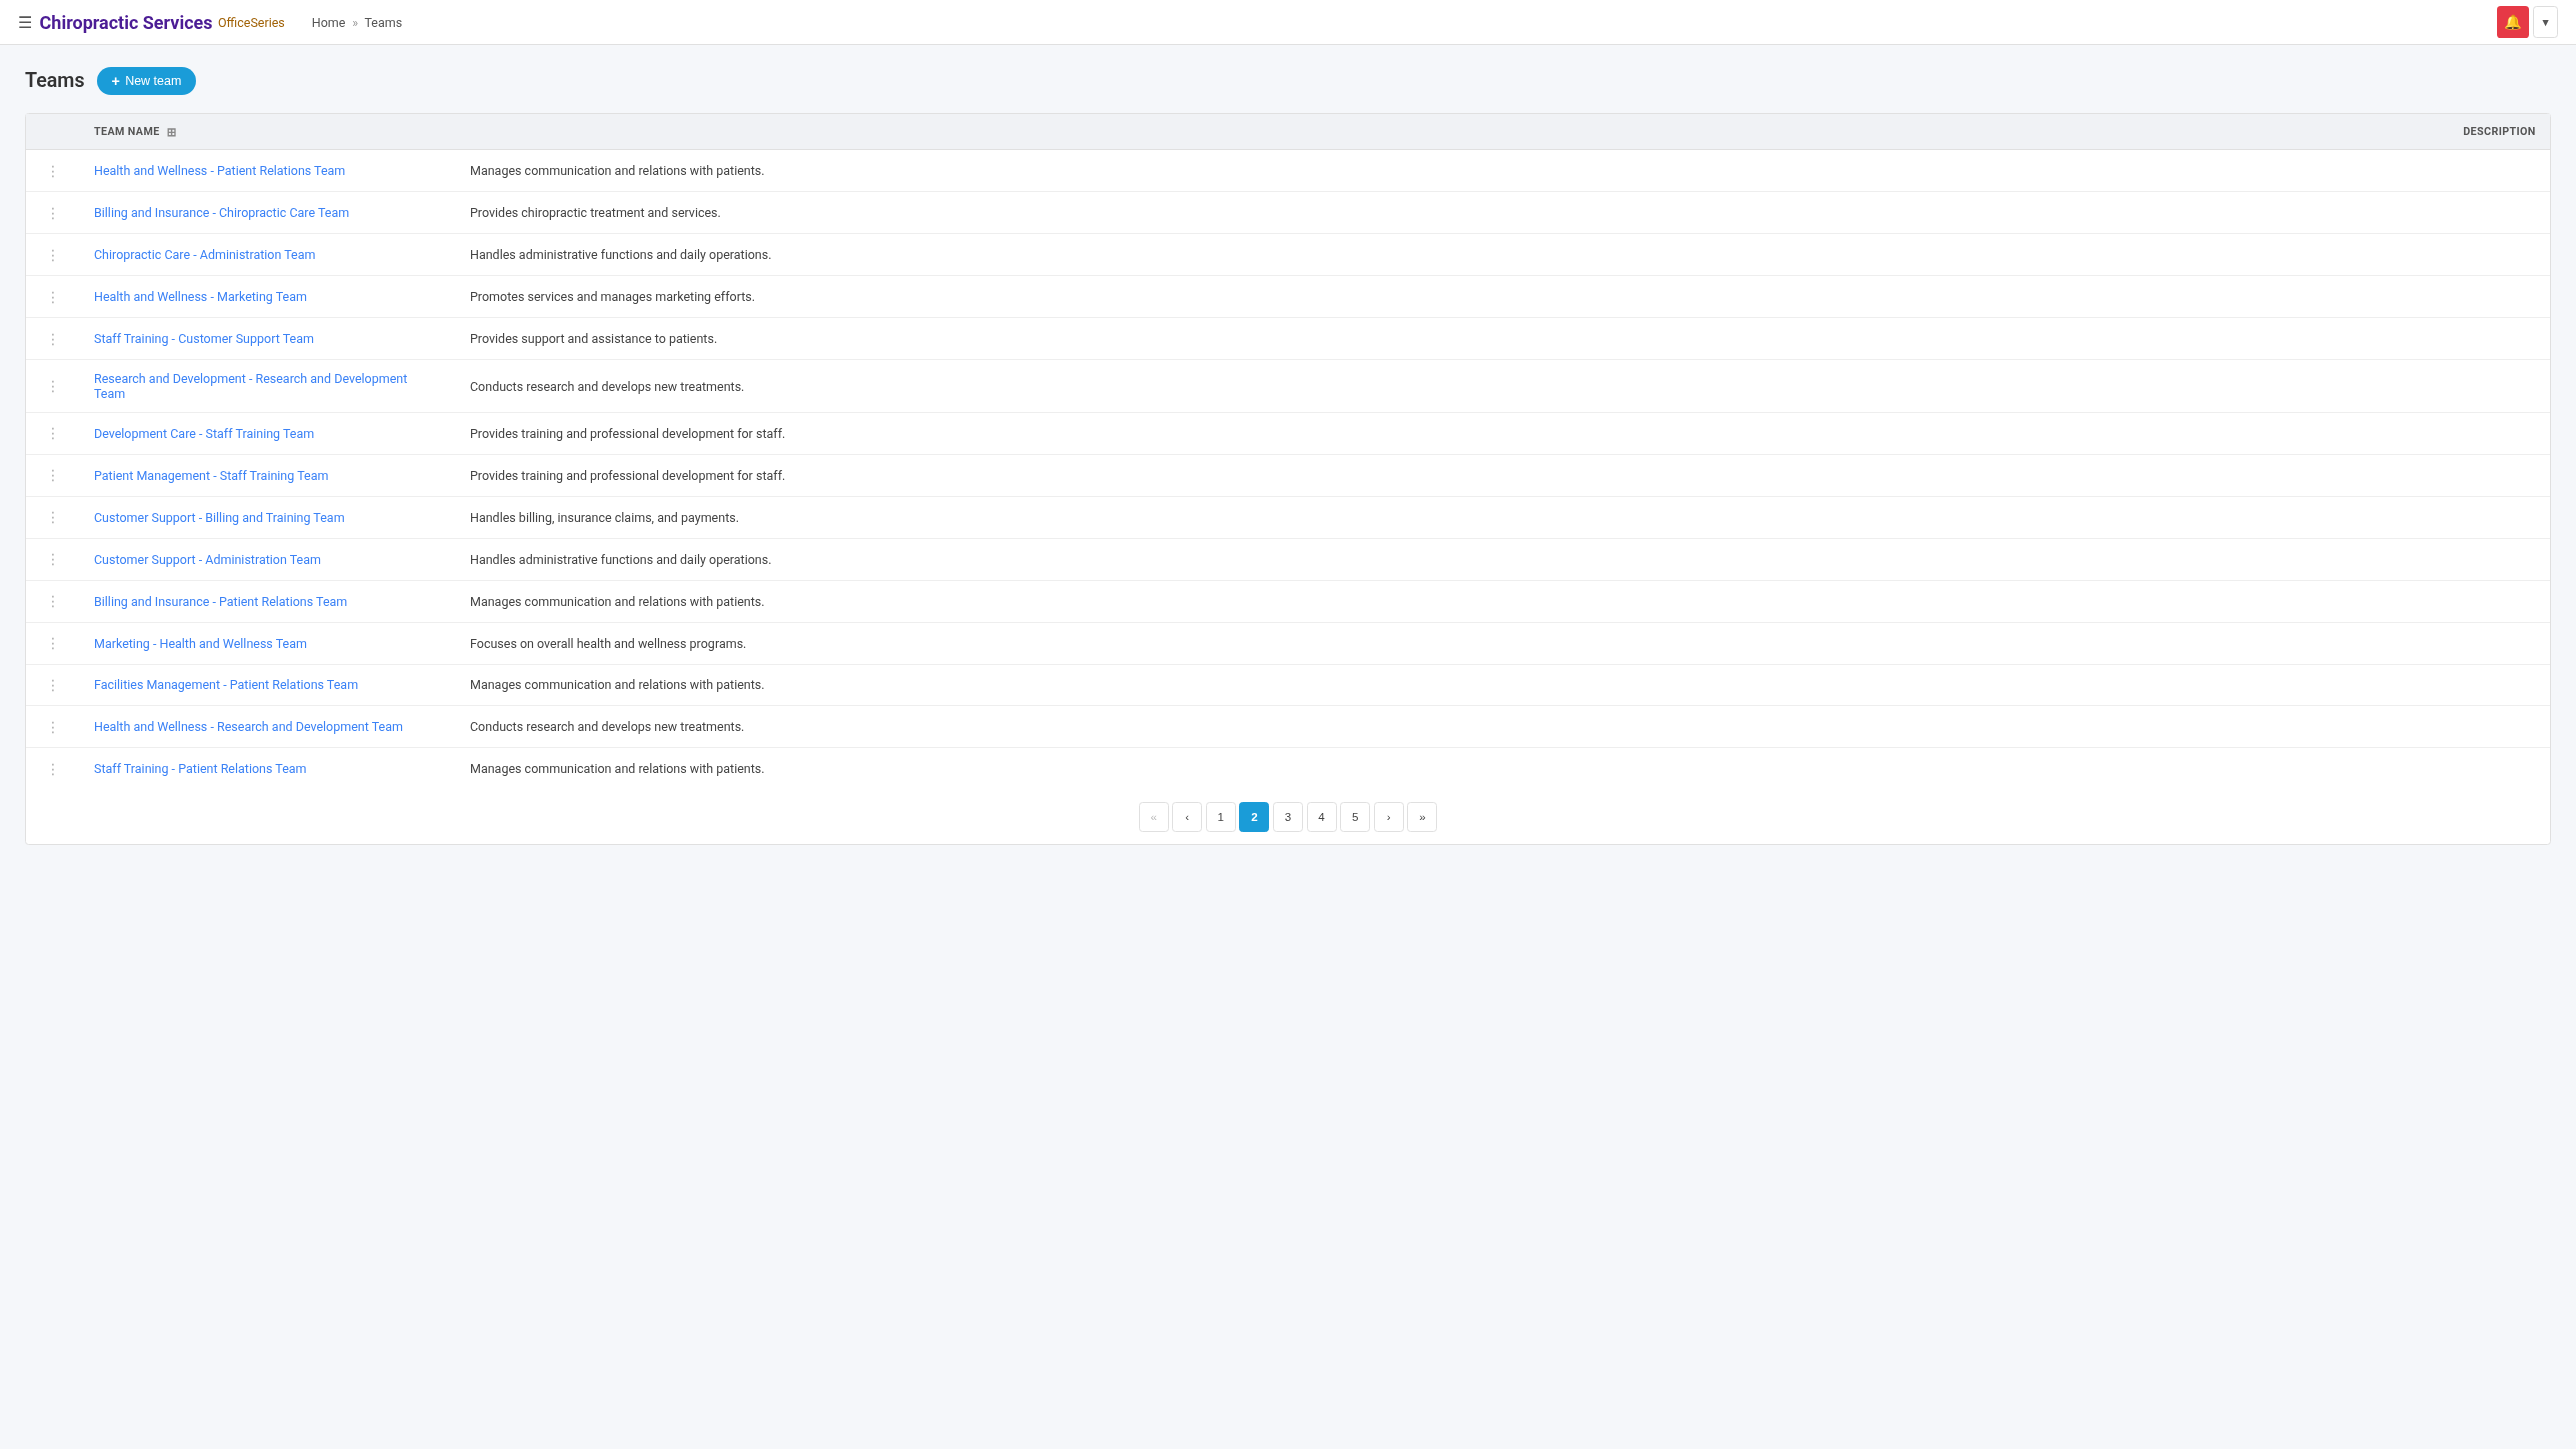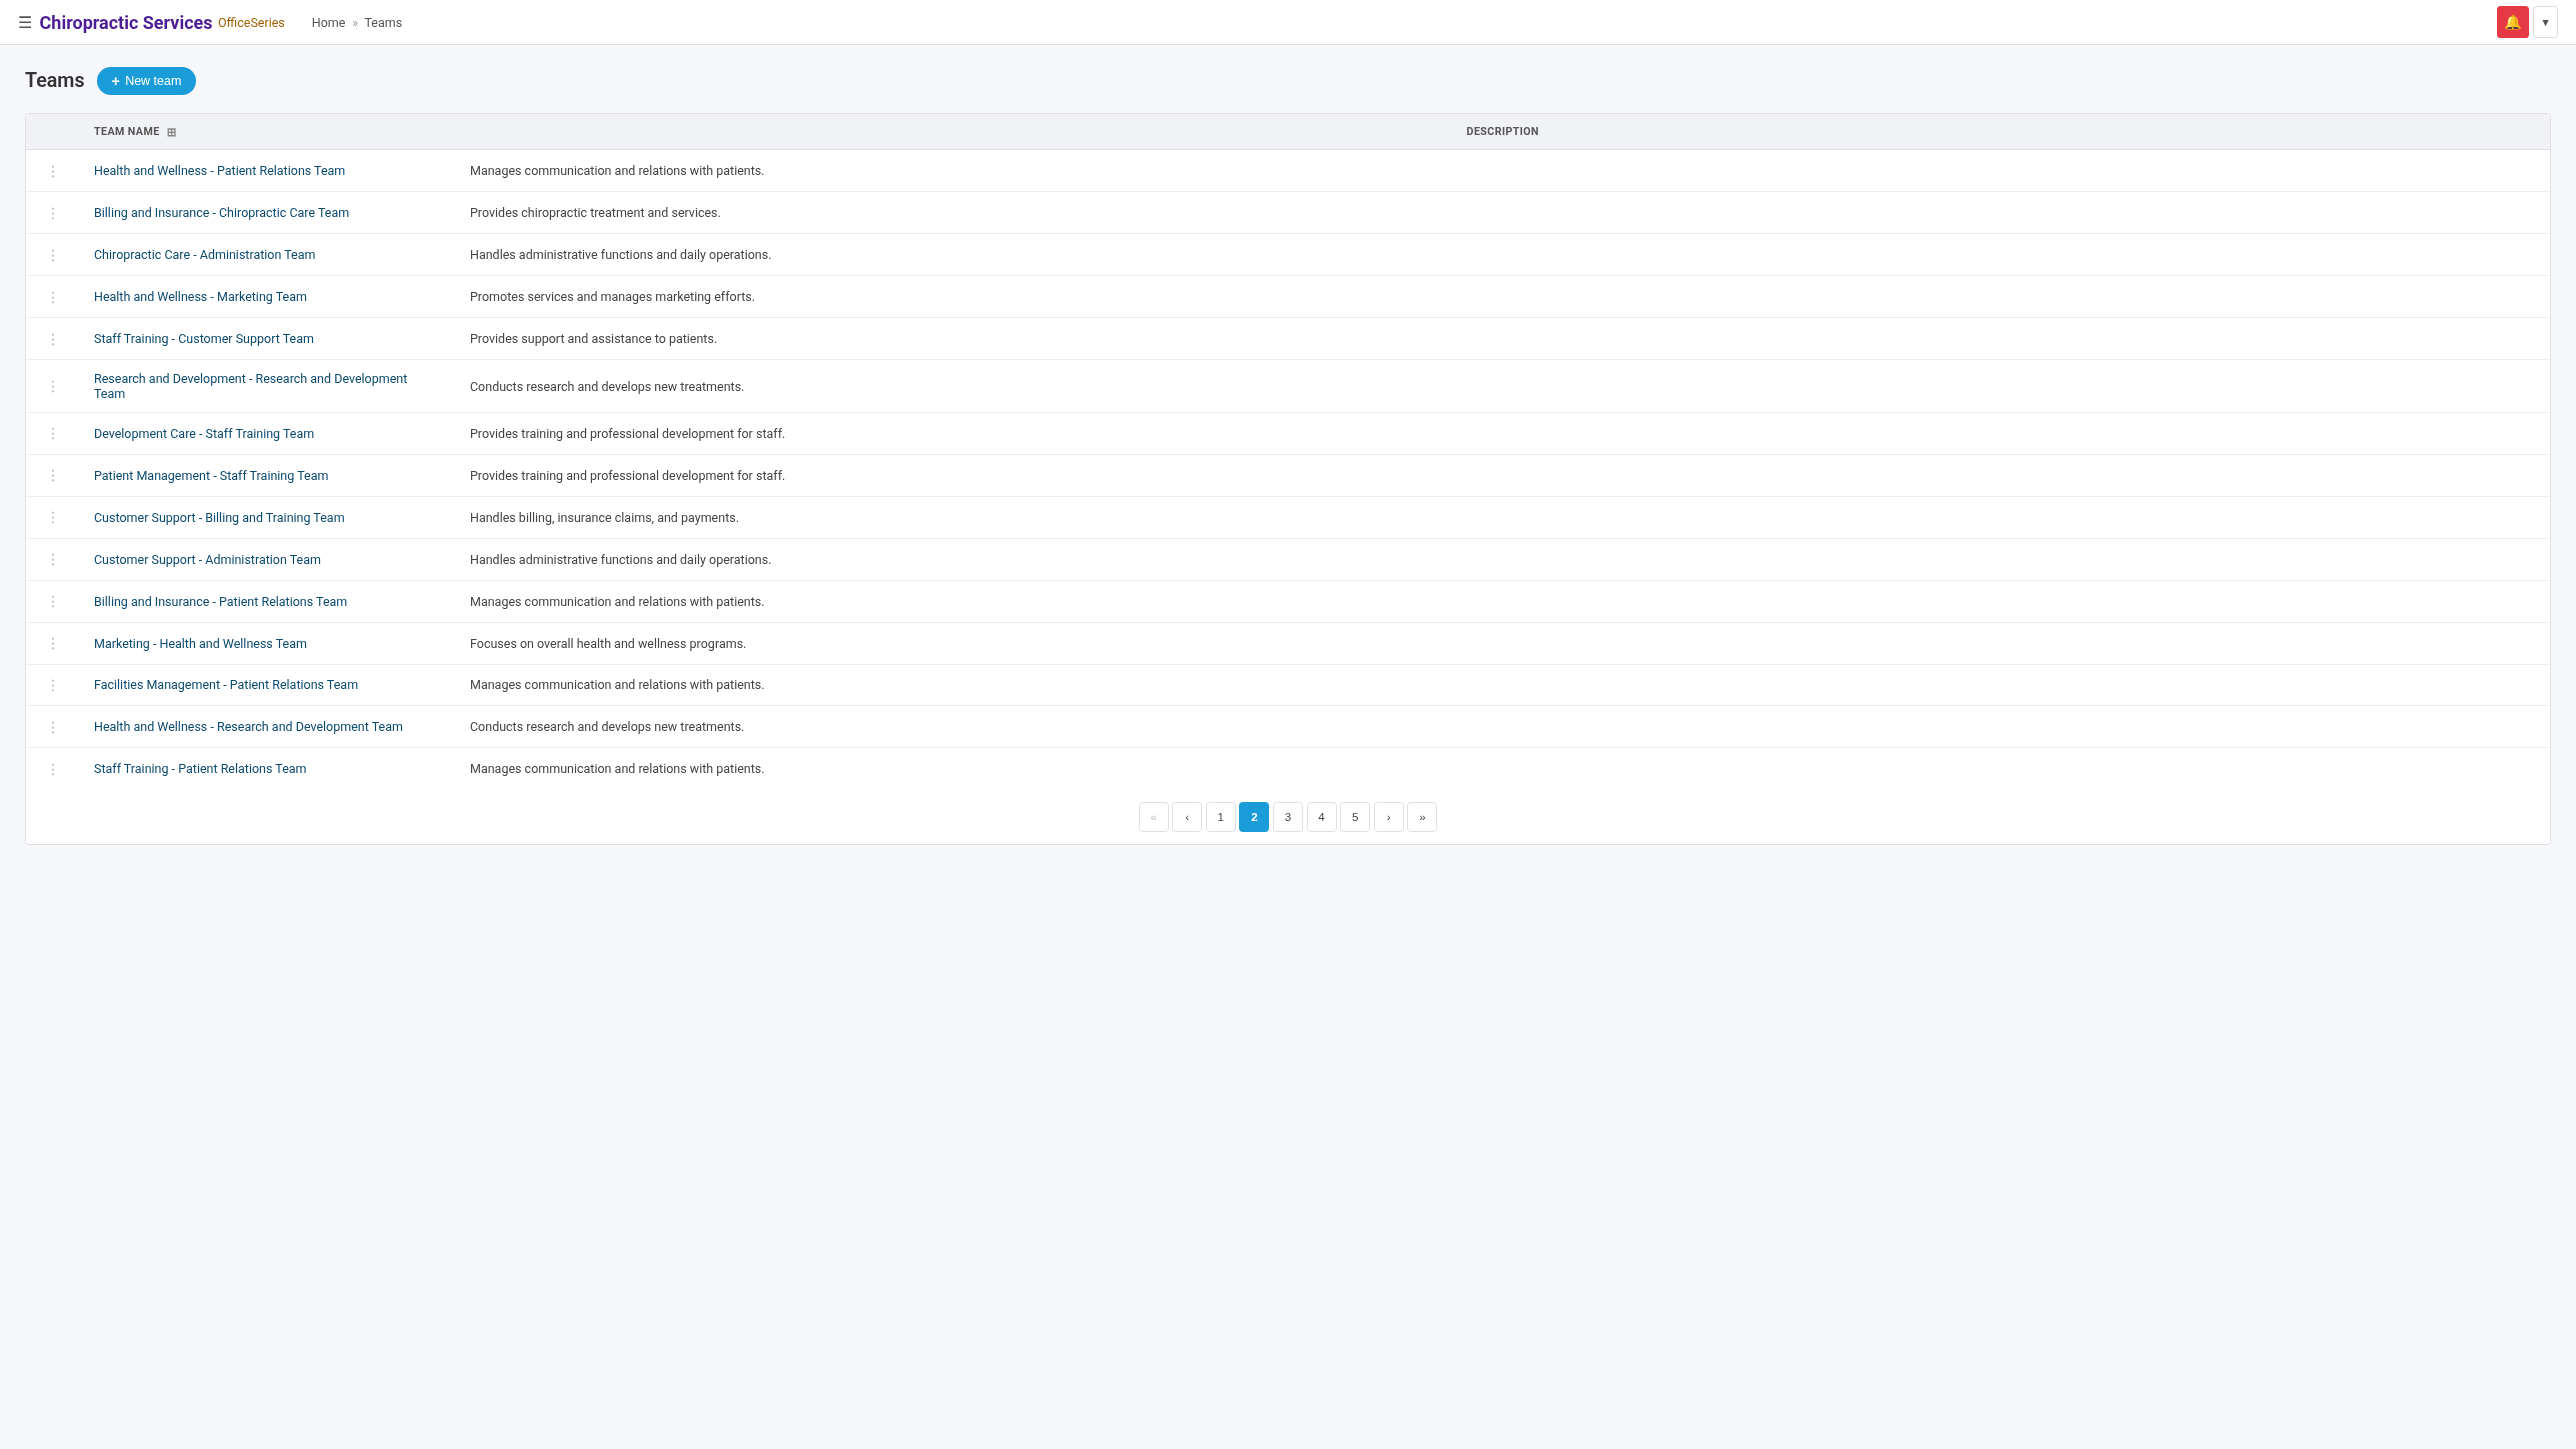--- a/index.html
+++ b/index.html
@@ -49,35 +49,35 @@
     }
     .new-team-btn .plus { font-size: 14.3px; font-weight: 700; }
 
     
     .teams-table-container {
       background: #fff; border: 0.9px solid #e0e0e0; border-radius: 3.6px;
     }
     table { width: 100%; border-collapse: collapse; }
     thead tr { background: #f0f2f5; }
     thead th {
-      padding: 10.7px 14.3px; text-align: center; font-size: 10.7px; font-weight: 700;
+      padding: 10.7px 14.3px; text-align: right; font-size: 10.7px; font-weight: 700;
       color: #555; text-transform: uppercase; letter-spacing: 0.4px; border-bottom: 0.9px solid #e0e0e0;
     }
     .th-name { display: flex; align-items: center; gap: 7.2px; }
     .filter-icon { color: #888; font-size: 11.6px; cursor: pointer; }
     tbody tr { border-bottom: 0.9px solid #eee; }
     tbody tr:last-child { border-bottom: none; }
     .col-menu { width: 45px; text-align: center; }
     .col-name { width: 376px; }
     .col-desc { }
     .menu-dots-btn {
       background: none; border: none; cursor: pointer; color: #aaa; font-size: 14.3px;
       padding: 1.8px 5.4px; border-radius: 2.7px;
     }
-    .team-link { color: #0c4a6e; text-decoration: none; font-size: 12.5px; }
+    .team-link { color: #3b82f6; text-decoration: none; font-size: 12.5px; }
     td { padding: 10.7px 14.3px; font-size: 12.5px; color: #444; vertical-align: middle; }
 
     
     .pagination-row {
       display: flex; align-items: center; justify-content: center;
       padding: 12.5px 14.3px; gap: 3.6px;
     }
     .page-btn {
       background: none; border: 0.9px solid #e0e0e0; border-radius: 3.6px;
       min-width: 30px; height: 30px; cursor: pointer; font-size: 11.6px; color: #444;

